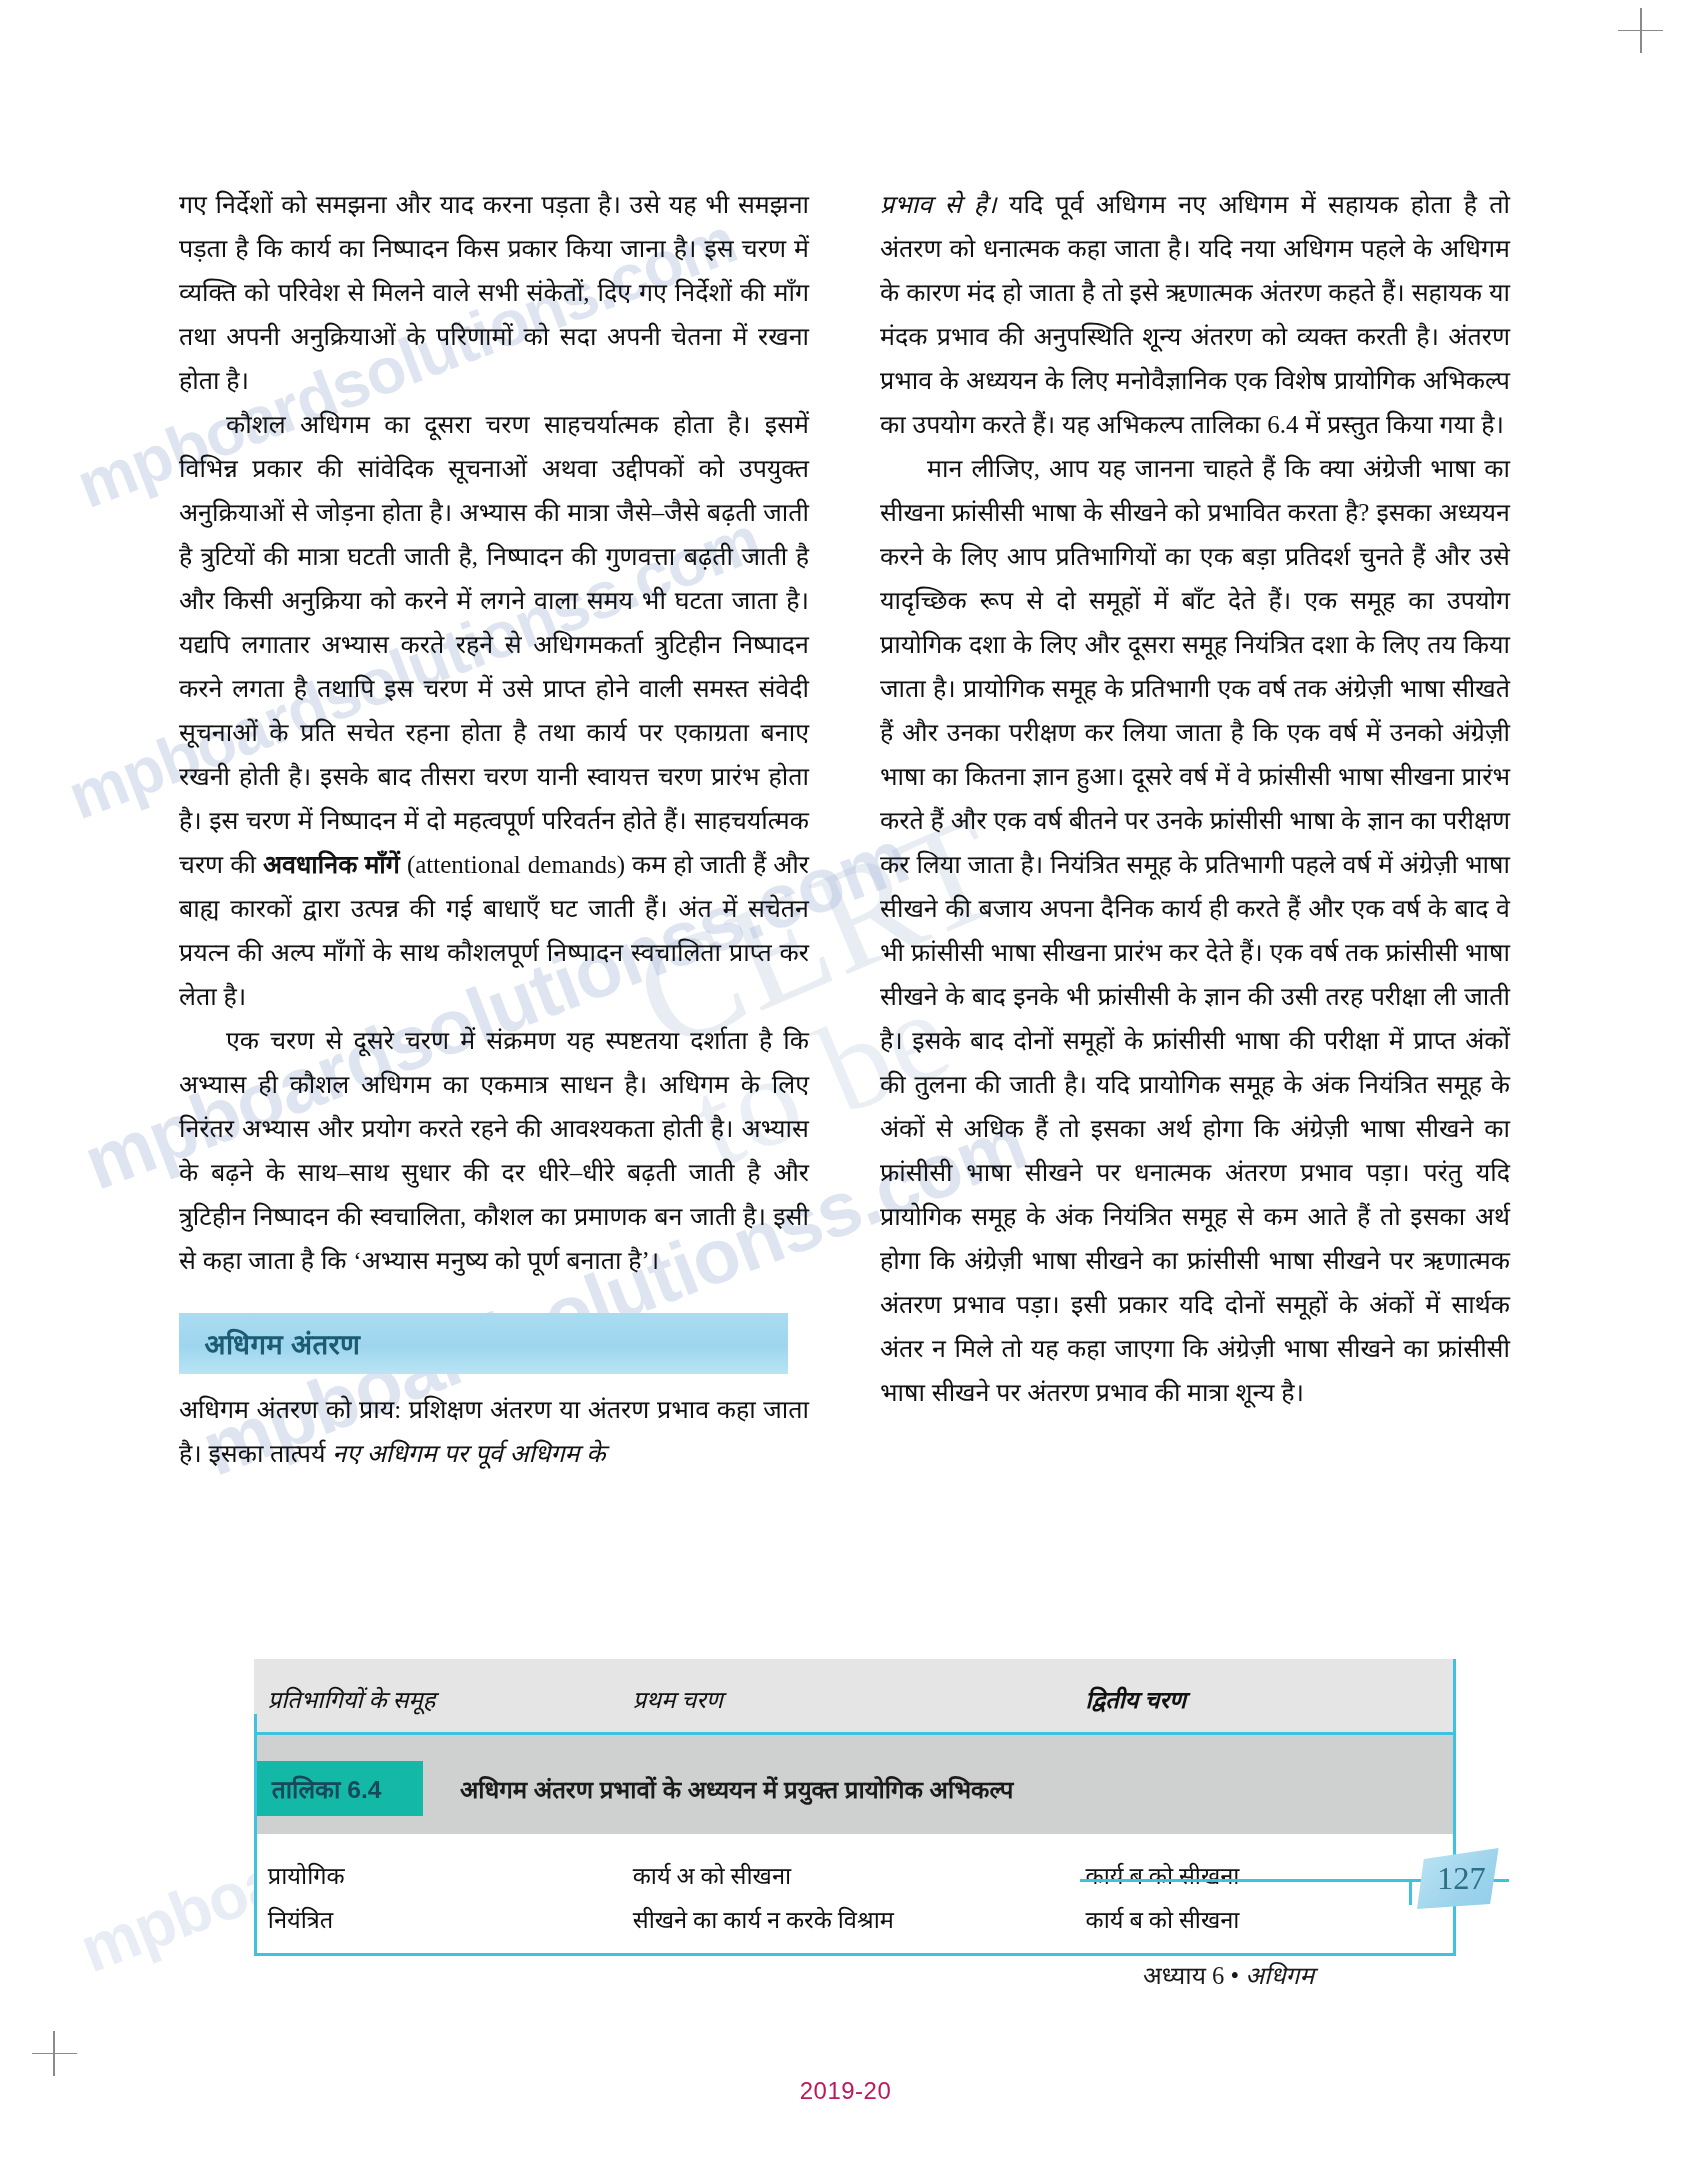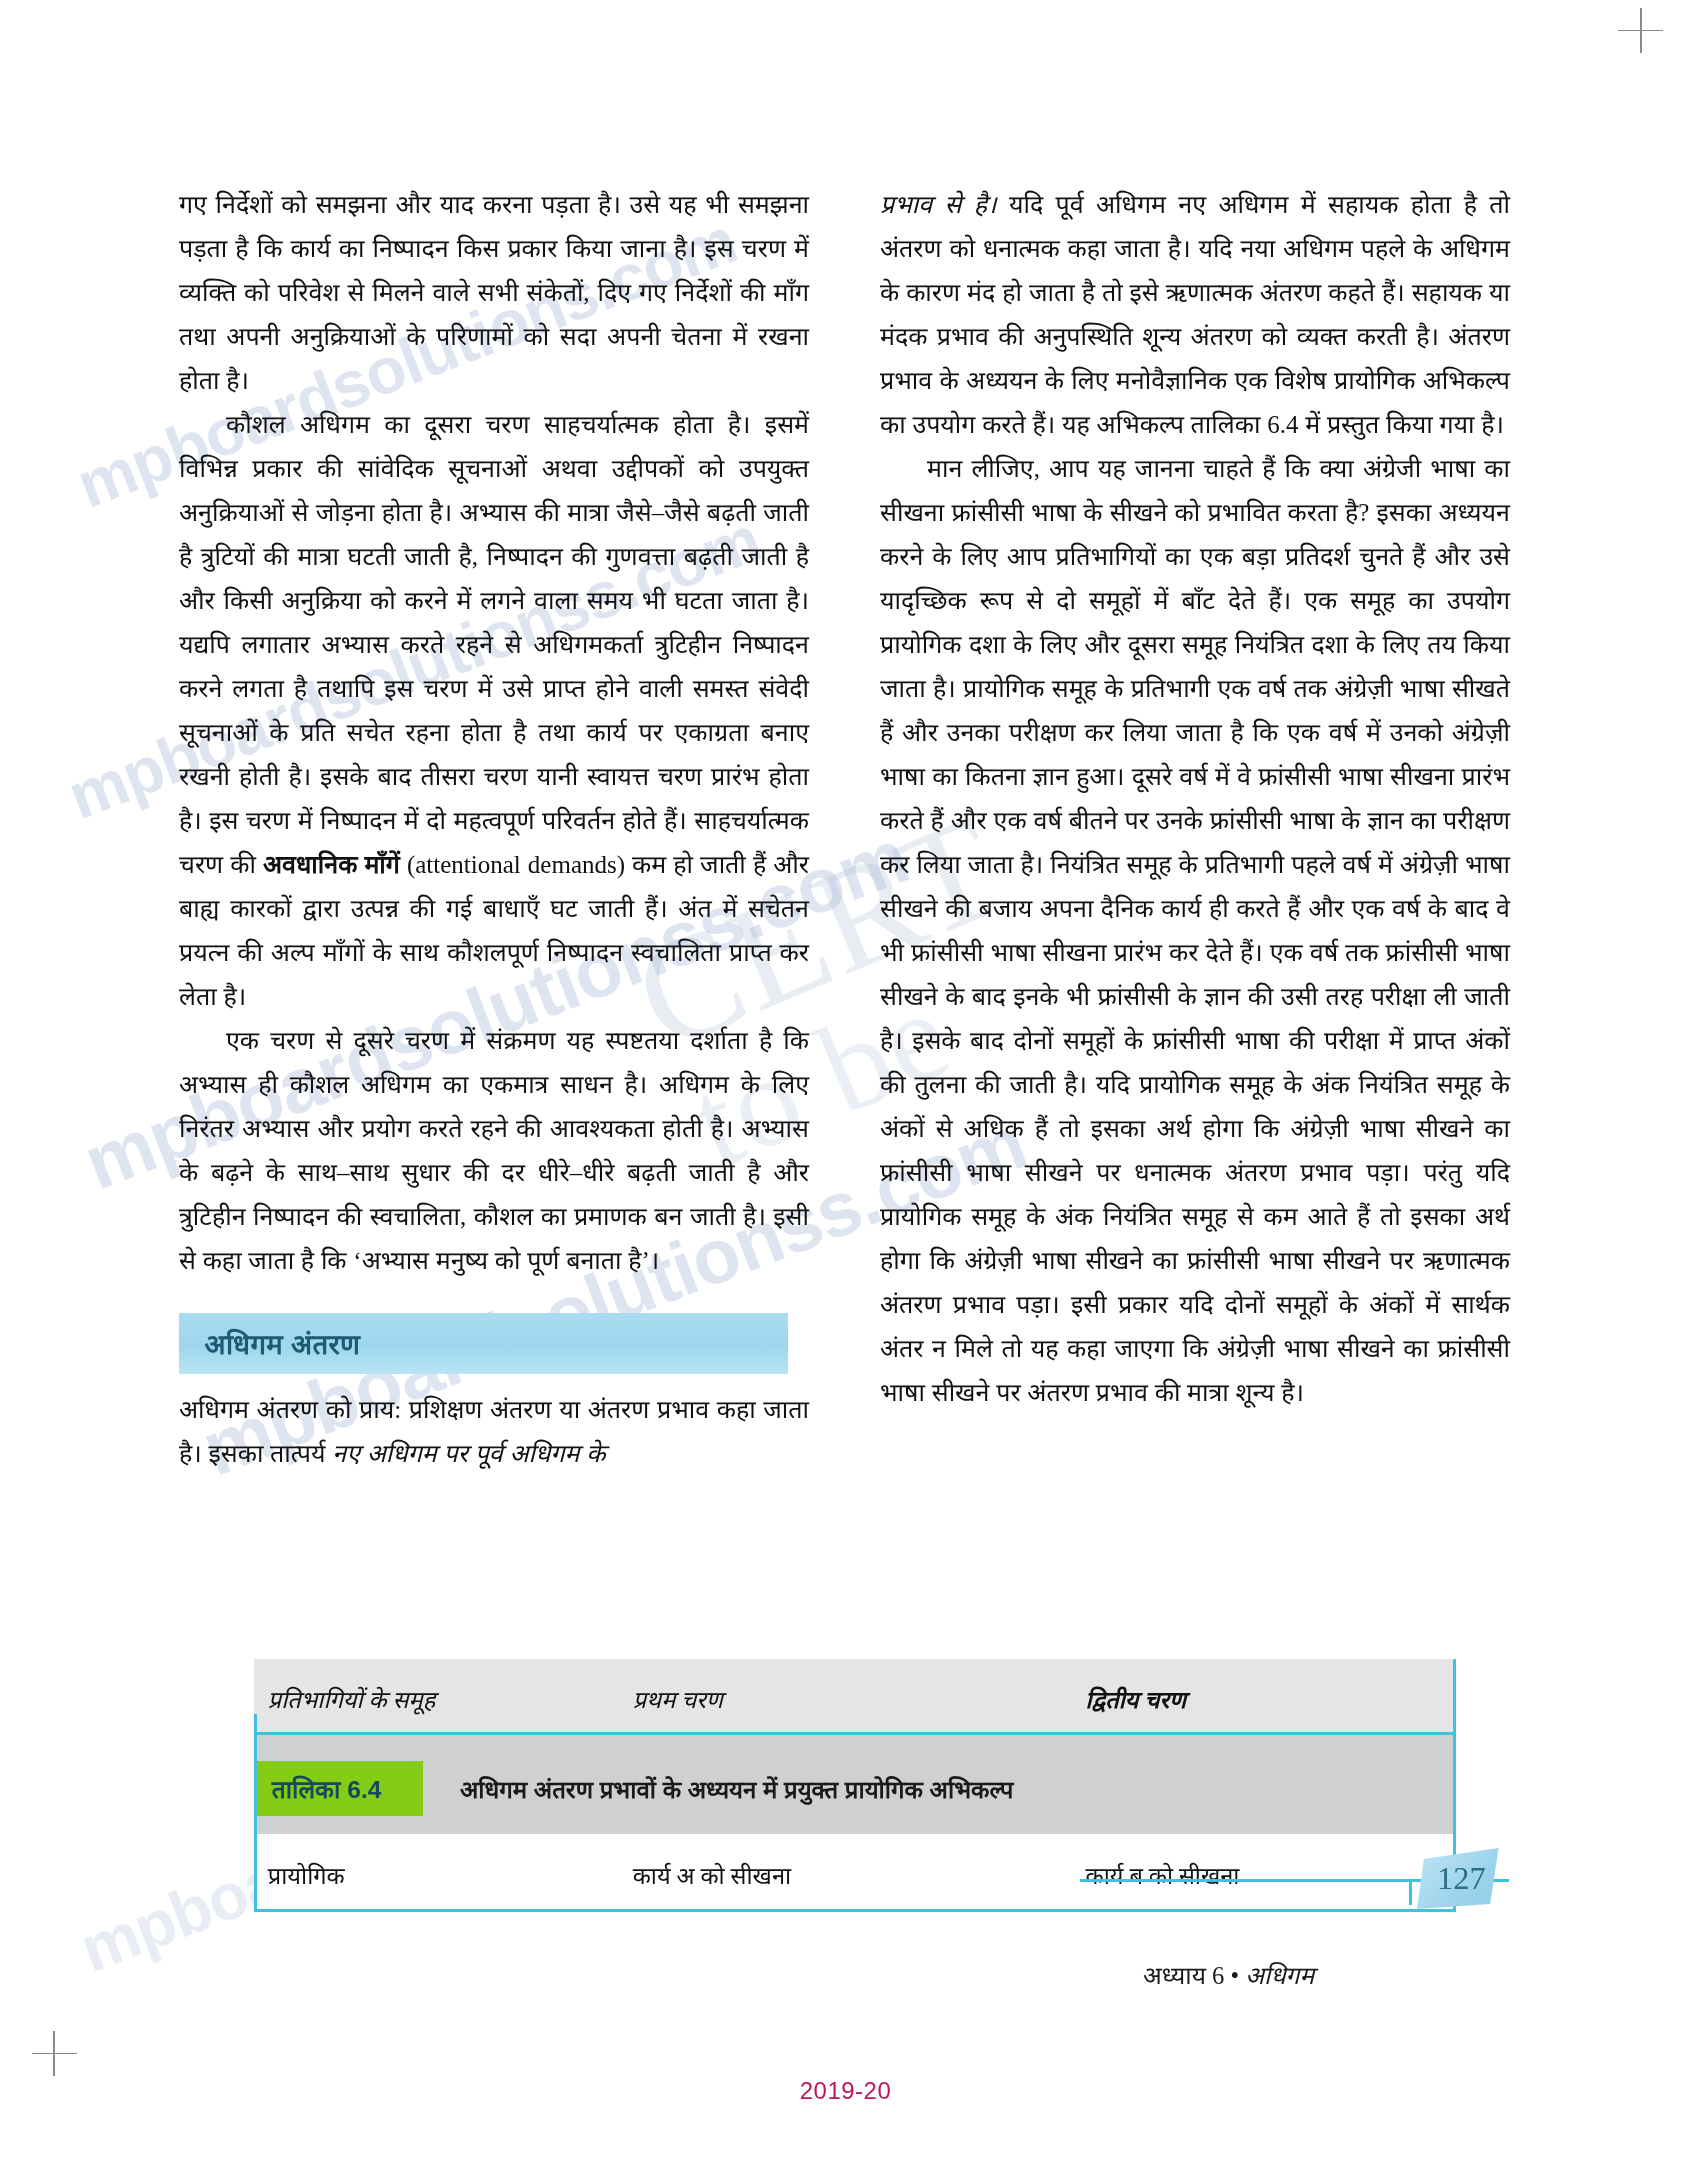--- a/index.html
+++ b/index.html
@@ -143,21 +143,21 @@
     padding: 0;
     height: 55px;
     vertical-align: middle;
   }
   .tbl-title-inner {
     display: flex;
     align-items: center;
     height: 55px;
   }
   .tbl-num-box {
-    background: #84cc16;
+    background: #14b8a6;
     height: 55px;
     min-width: 169px;
     display: flex;
     align-items: center;
     padding-left: 17.7px;
     box-sizing: border-box;
     font-family: "Liberation Sans", sans-serif;
     font-weight: 700;
     font-size: 24.6px;
     color: #17495c;
@@ -347,20 +347,25 @@
           <th class="c2">प्रथम चरण</th>
           <th class="c3">द्वितीय चरण</th>
         </tr>
       </thead>
       <tbody>
         <tr>
           <td class="c1">प्रायोगिक</td>
           <td class="c2">कार्य अ को सीखना</td>
           <td class="c3">कार्य ब को सीखना</td>
         </tr>
+        <tr>
+          <td class="c1">नियंत्रित</td>
+          <td class="c2">सीखने का कार्य न करके विश्राम</td>
+          <td class="c3">कार्य ब को सीखना</td>
+        </tr>
       </tbody>
     </table>
     <div id="tbl-bottom-rule"></div>
   </div>
 
   <div id="footer-rule"></div>
   <div id="footer-tick"></div>
   <div id="footer-chapter">
     <span class="nonital">अध्याय</span>
     <span class="nonital">6</span>

